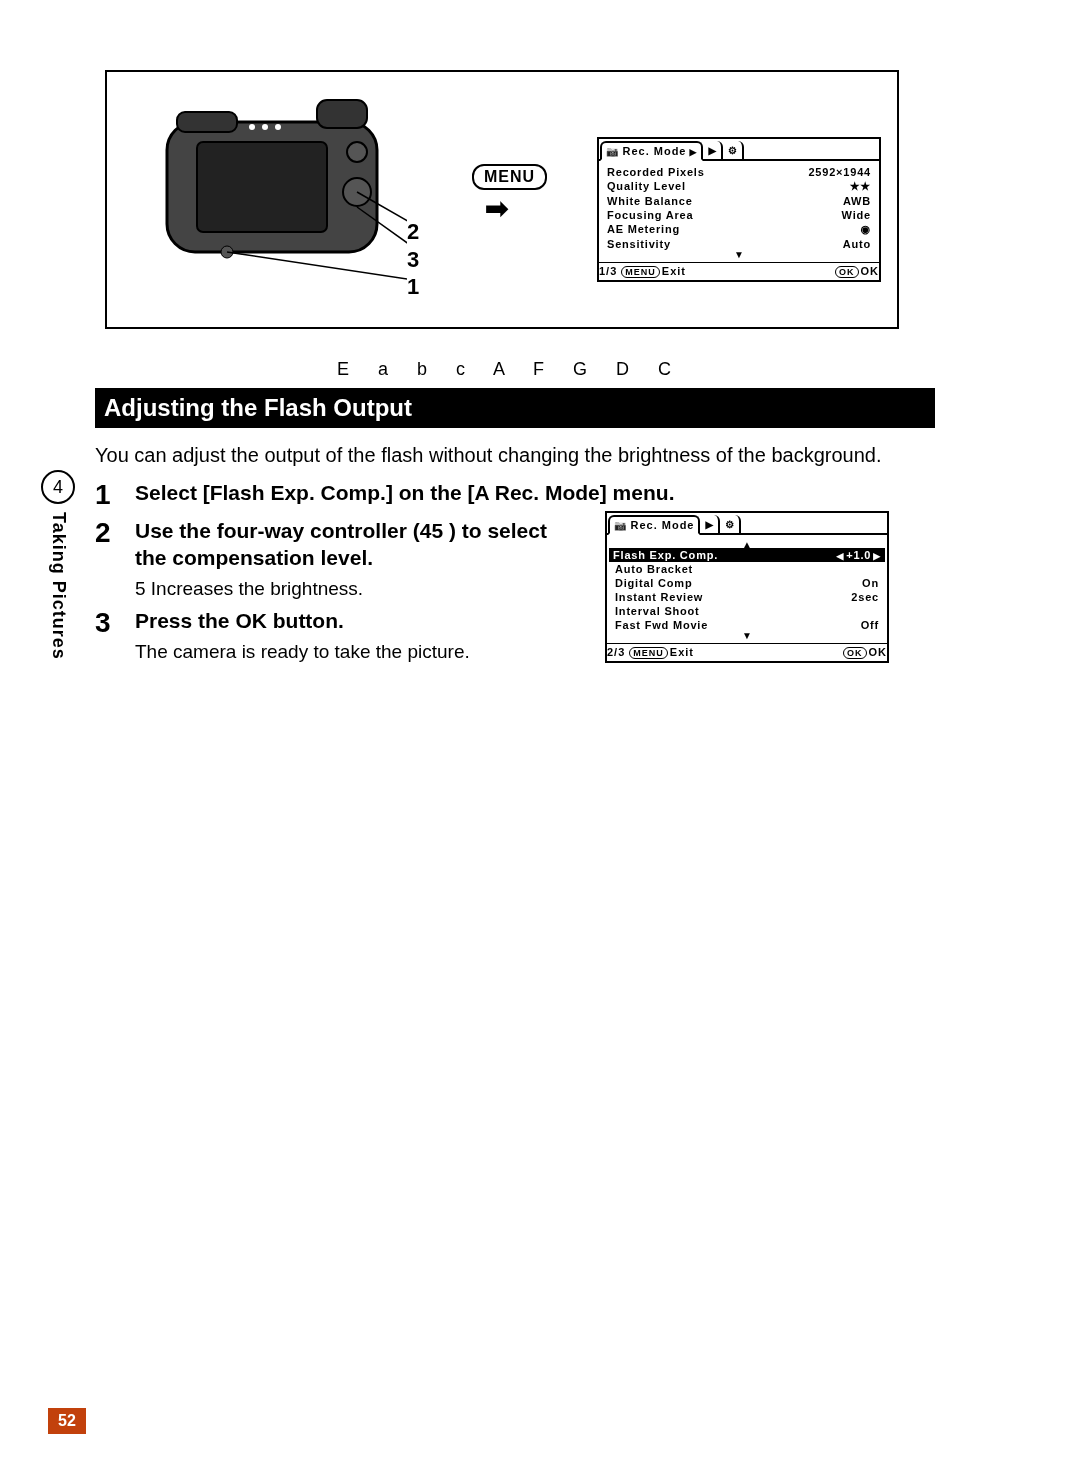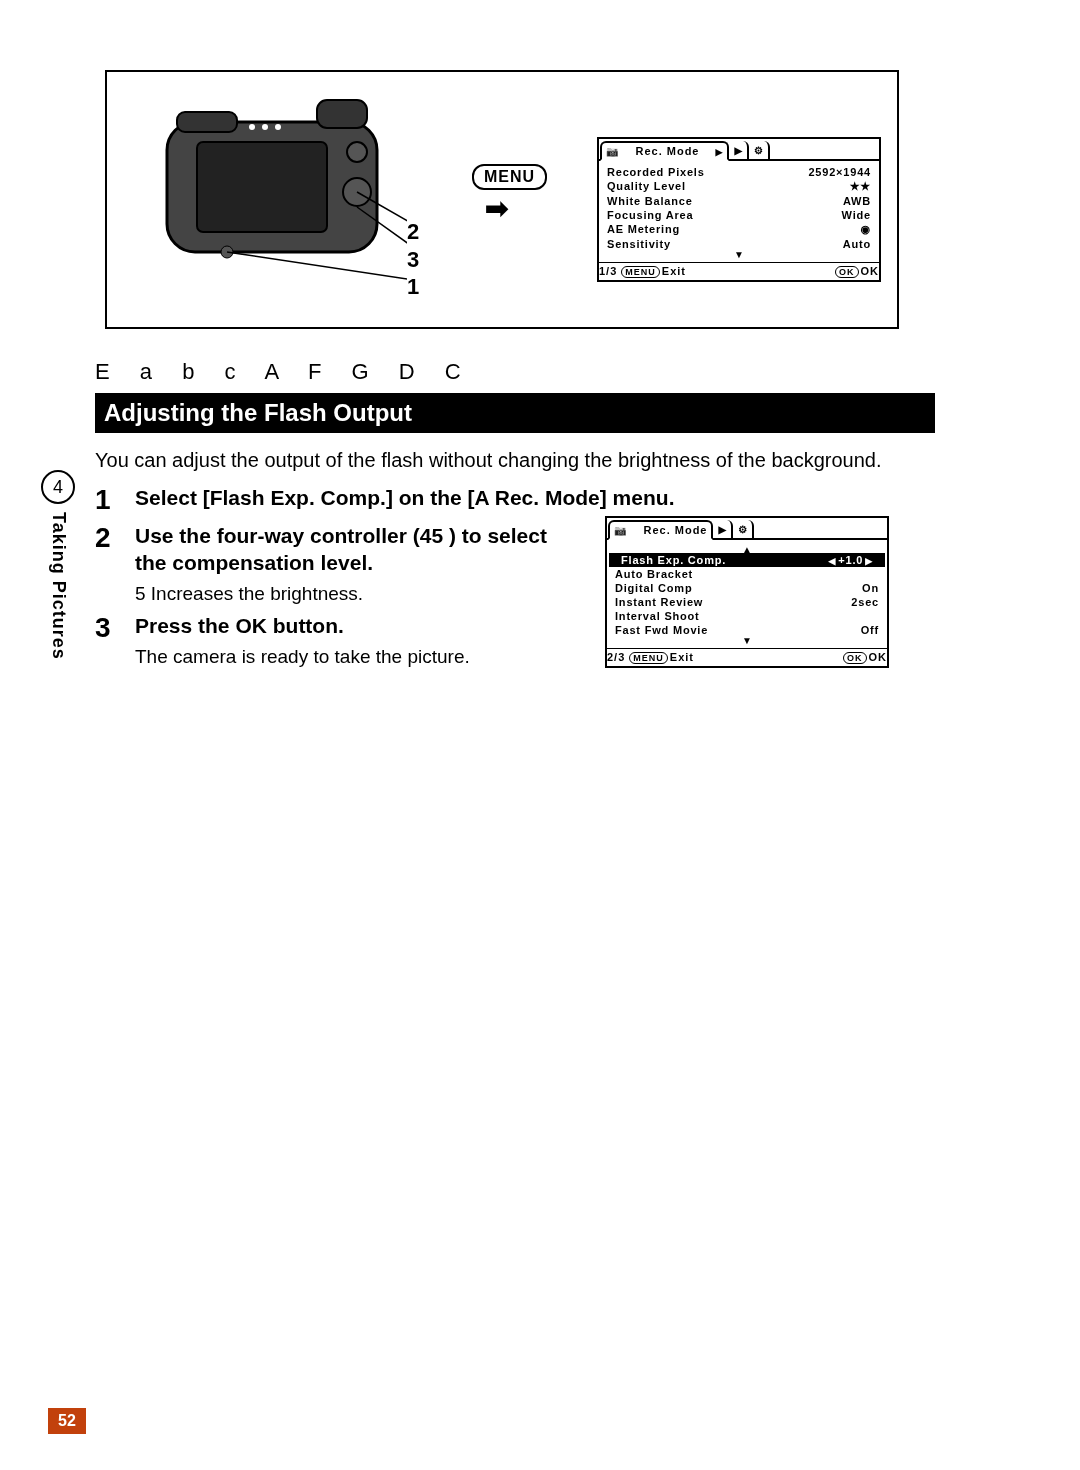--- a/index.html
+++ b/index.html
@@ -83,21 +83,21 @@
   }
   .ms-tab {
     padding: 2px 4px;
     border-right: 2px solid #000;
     border-top-left-radius: 6px;
     border-top-right-radius: 6px;
     margin-top: 2px;
     margin-left: 1px;
     display: flex;
     align-items: center;
-    gap: 16px;
+    gap: 3px;
   }
   .ms-tab.active {
     background: #fff;
     border: 2px solid #000;
     border-bottom: 2px solid #fff;
     margin-bottom: -2px;
     position: relative;
   }
   .ms-tab-arrow {
     font-weight: bold;
@@ -110,21 +110,21 @@
     justify-content: space-between;
     padding: 1px 0;
     letter-spacing: 0.8px;
     font-weight: bold;
     font-size: 11px;
   }
   .ms-row.highlight {
     background: #000;
     color: #fff;
     margin: 0 -6px;
-    padding: 1px 12px;
+    padding: 1px 4px;
   }
   .ms-row .label { text-align: left; }
   .ms-row .value { text-align: right; display:flex; align-items:center; gap:2px;}
   .ms-foot {
     display: flex;
     justify-content: space-between;
     border-top: 1px solid #000;
     padding: 2px 0;
     font-size: 11px;
     font-weight: bold;
@@ -143,23 +143,23 @@
     font-size: 10px;
     margin-top: -2px;
   }
   .ms-scroll-up {
     text-align: center;
     font-size: 10px;
     margin-bottom: -2px;
   }
   .mode-row {
     margin: 30px 0 8px 0;
-    font-size: 22px;
+    font-size: 18px;
     letter-spacing: 12px;
-    text-align: left;
+    text-align: center;
     padding-right: 10px;
   }
   .section-bar {
     background: #000;
     color: #fff;
     font-weight: bold;
     font-size: 24px;
     padding: 6px 9px;
     margin-bottom: 14px;
   }

